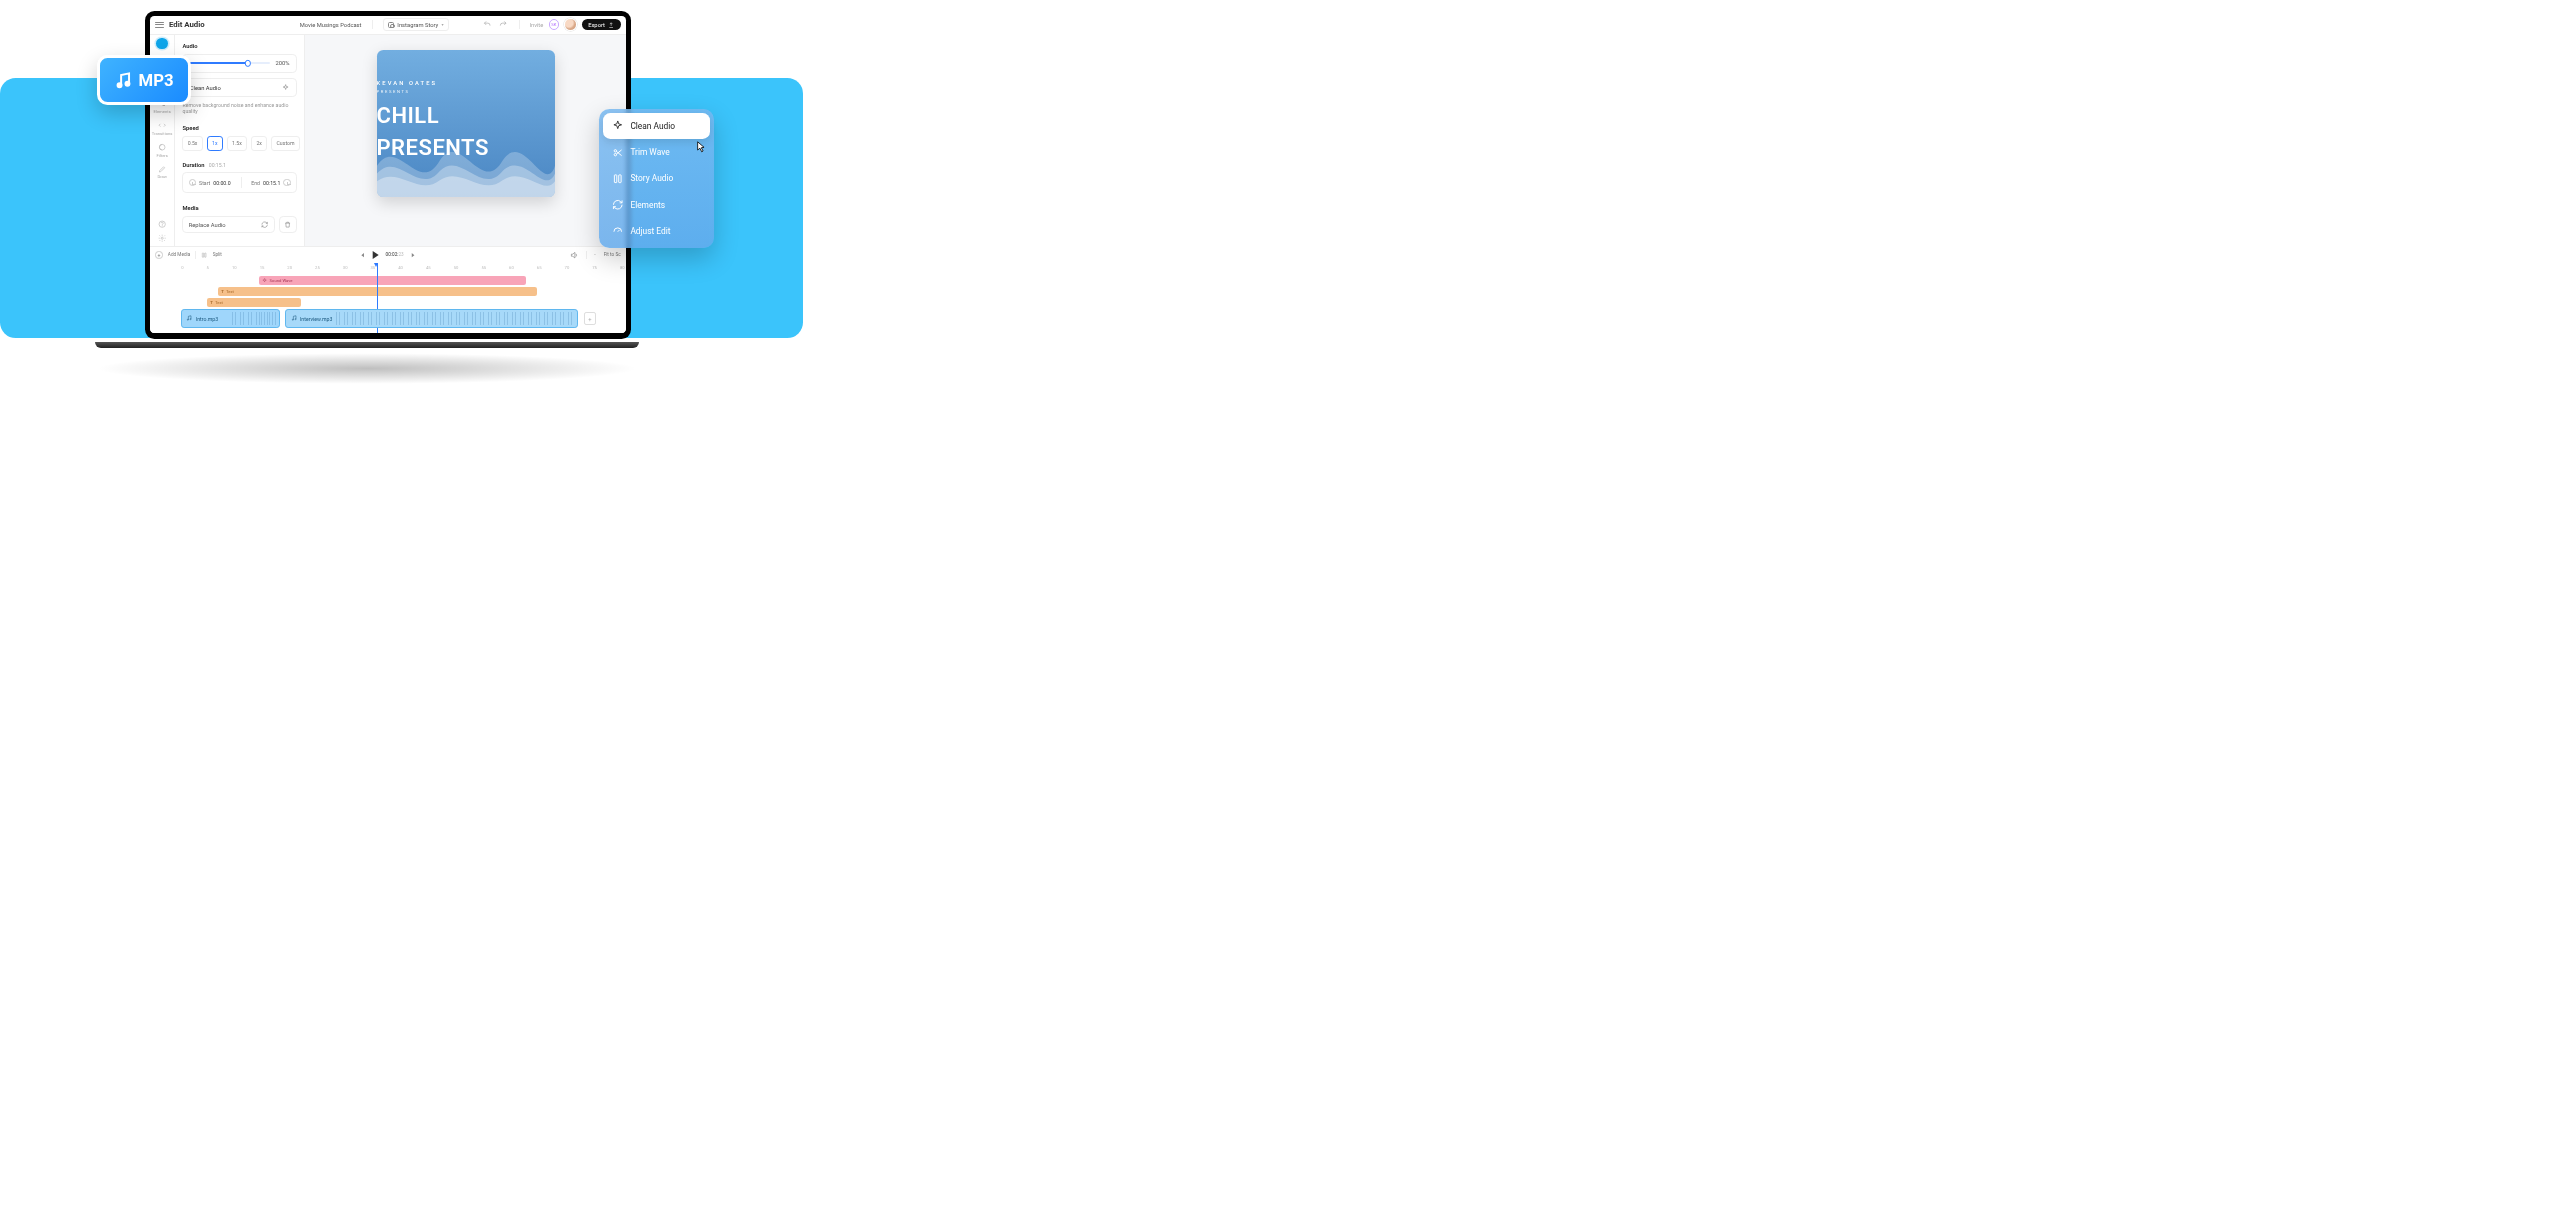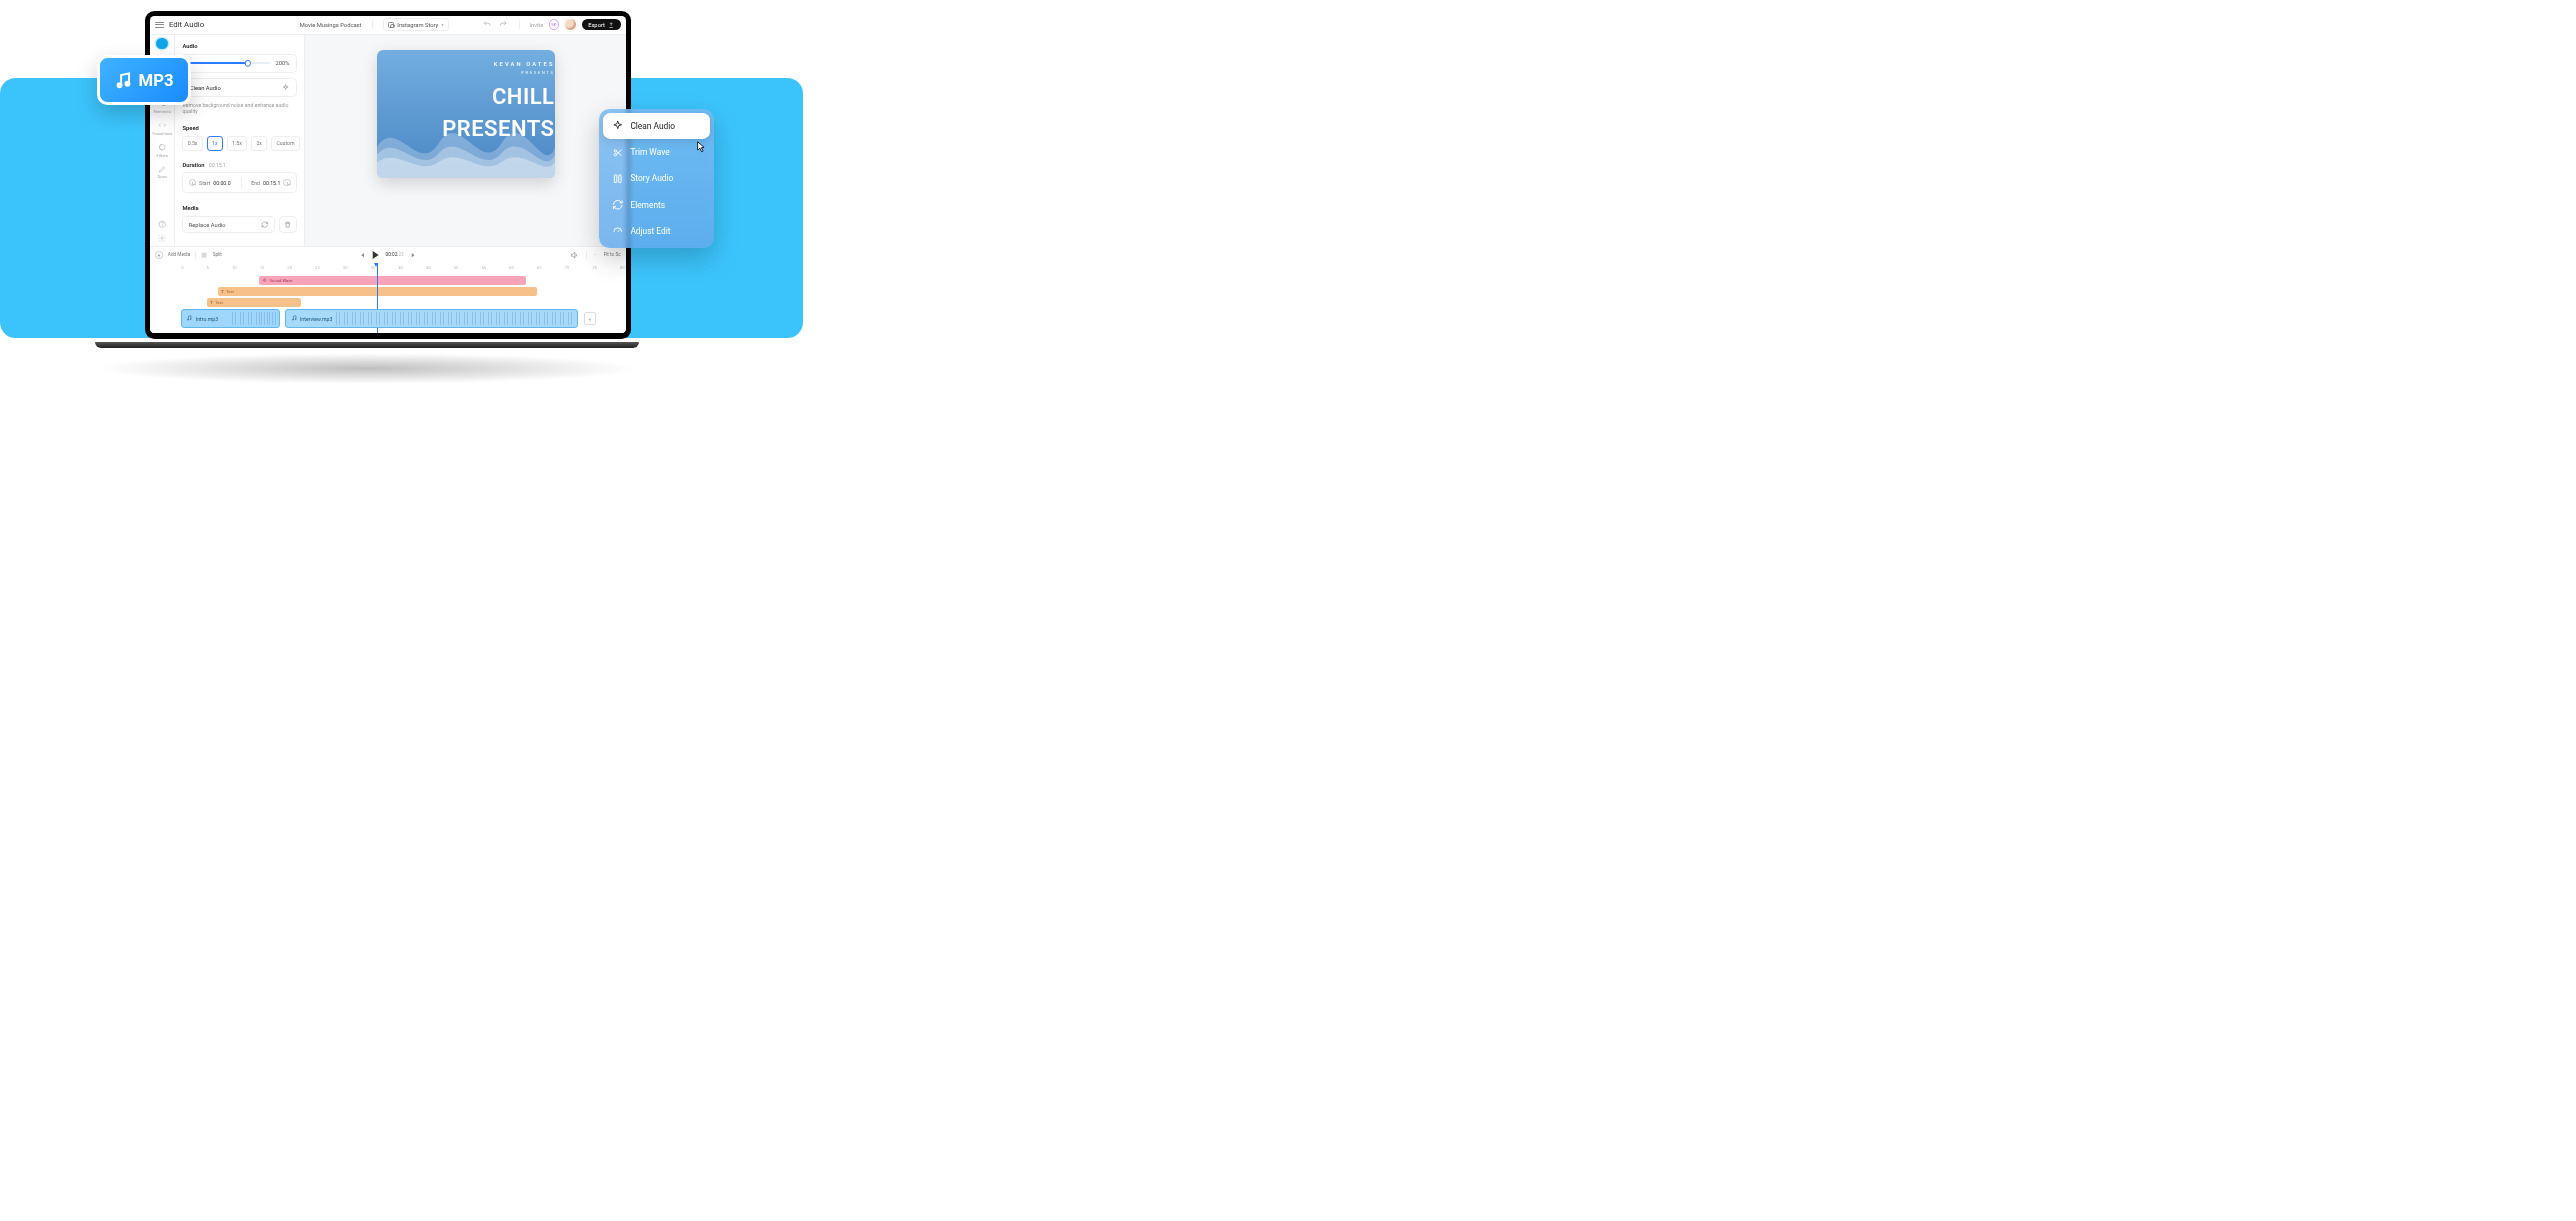--- a/index.html
+++ b/index.html
@@ -11,21 +11,21 @@
   .laptop-screen { position: absolute; left: 50px; top: 0; width: 486px; height: 328px; background: #000; border-radius: 9.4px; padding: 5.2px; }
   .laptop-base { position: absolute; left: 0; bottom: 0; width: 544px; height: 5.2px; background: linear-gradient(#555,#222); border-radius: 0 0 21px 21px; }
   .laptop-shadow { position: absolute; left: 0; top: 342px; width: 544px; height: 31px; background: radial-gradient(ellipse at center, rgba(0,0,0,.25), transparent 70%); }
 
   .app { width: 100%; height: 100%; background: #fff; border-radius: 4.2px; display: flex; flex-direction: column; overflow: hidden; font-size: 5.8px; color: #333; }
 
   
   .topbar { display: flex; align-items: center; height: 19px; padding: 0 5.2px; border-bottom: 0.5px solid #eee; gap: 5.2px; }
   .hamburger { width: 8.4px; height: 6.3px; display: flex; flex-direction: column; justify-content: space-between; cursor: pointer; }
   .hamburger span { height: 1px; background: #888; border-radius: 0.5px; }
-  .title { font-weight: 400; font-size: 7.8px; flex: none; width: 115px; }
+  .title { font-weight: 700; font-size: 7.8px; flex: none; width: 115px; }
   .proj-name { color: #555; margin-left: 10.5px; }
   .divider-v { width: 0.5px; height: 9.4px; background: #eee; margin: 0 5.2px; }
   .chip { display: flex; align-items: center; gap: 3.1px; border: 0.5px solid #eee; border-radius: 3.1px; padding: 2.1px 4.2px; color: #555; }
   .chip .ig { width: 6.3px; height: 6.3px; border: 0.8px solid #888; border-radius: 1.6px; position: relative; }
   .chip .ig::after { content:""; position:absolute; width:2.6px; height:2.6px; border:0.8px solid #888; border-radius:50%; top:1px; left:1px; }
   .spacer { flex: 1; }
   .icon-btn { width: 10.5px; height: 10.5px; display:flex; align-items:center; justify-content:center; color:#aaa; cursor:pointer; }
   .invite { color:#aaa; }
   .avatar-sk { width:10.5px; height:10.5px; border-radius:50%; border:0.5px solid #c9a8ff; color:#b06bff; font-size:4.2px; display:flex; align-items:center; justify-content:center; }
   .avatar-img { width:12.5px; height:12.5px; border-radius:50%; background: radial-gradient(circle at 35% 35%, #f8d9c4 40%, #d9a888 60%); border:1px solid #fff; box-shadow:0 0 0 0.5px #ddd; }
@@ -59,21 +59,21 @@
   .dur-box .split { width:0.5px; height:10.5px; background:#eee; }
   .dur-side { display:flex; align-items:center; gap:3.1px; color:#777; font-size:5.2px; }
   .tiny-icon { width:7.3px; height:7.3px; border:0.5px solid #ccc; border-radius:50%; position:relative; }
   .tiny-icon::after { content:""; position:absolute; width:2.6px; height:2.6px; border-left:0.5px solid #ccc; border-bottom:0.5px solid #ccc; left:2.6px; top:1.6px; }
   .media-row { display:flex; gap:4.2px; }
   .replace-btn { flex:1; border:0.5px solid #eee; border-radius:4.2px; padding:4.2px 5.2px; display:flex; align-items:center; justify-content:space-between; color:#555; cursor:pointer; }
   .trash-btn { width:18px; border:0.5px solid #eee; border-radius:4.2px; display:flex; align-items:center; justify-content:center; color:#888; cursor:pointer; }
 
   
   .canvas { flex:1; background:#f6f7f9; display:flex; align-items:flex-start; justify-content:center; padding-top:15.7px; position:relative; }
-  .cover { width: 178px; height: 128px; border-radius:6.3px; background: linear-gradient(#72aee0,#4a86c3); box-shadow: 0 5.2px 15.7px rgba(0,0,0,.15); position:relative; overflow:hidden; color:#fff; text-align:right; padding-top:11px; }
+  .cover { width: 178px; height: 147px; border-radius:6.3px; background: linear-gradient(#72aee0,#4a86c3); box-shadow: 0 5.2px 15.7px rgba(0,0,0,.15); position:relative; overflow:hidden; color:#fff; text-align:left; padding-top:30px; }
   .cover .author { letter-spacing:2.1px; font-size:5.8px; font-weight:500; }
   .cover .presents { letter-spacing:1.6px; font-size:4.2px; margin-top:3.1px; opacity:.9; }
   .cover .big { font-family: inherit; font-weight:600; font-size:22px; line-height:1.05; margin-top:9.4px; letter-spacing:0.5px; }
   .wave-svg { position:absolute; bottom:0; left:0; width:100%; height:73px; }
 
   
   .timeline { border-top:0.5px solid #eee; background:#fff; }
   .tl-toolbar { display:flex; align-items:center; height:15.7px; padding:0 5.2px; gap:5.2px; color:#777; font-size:4.7px; }
   .plus-circ { width:7.3px; height:7.3px; border:0.5px solid #ccc; border-radius:50%; display:flex; align-items:center; justify-content:center; font-size:5.2px; }
   .tl-divider { width:0.5px; height:8.4px; background:#eee; }

